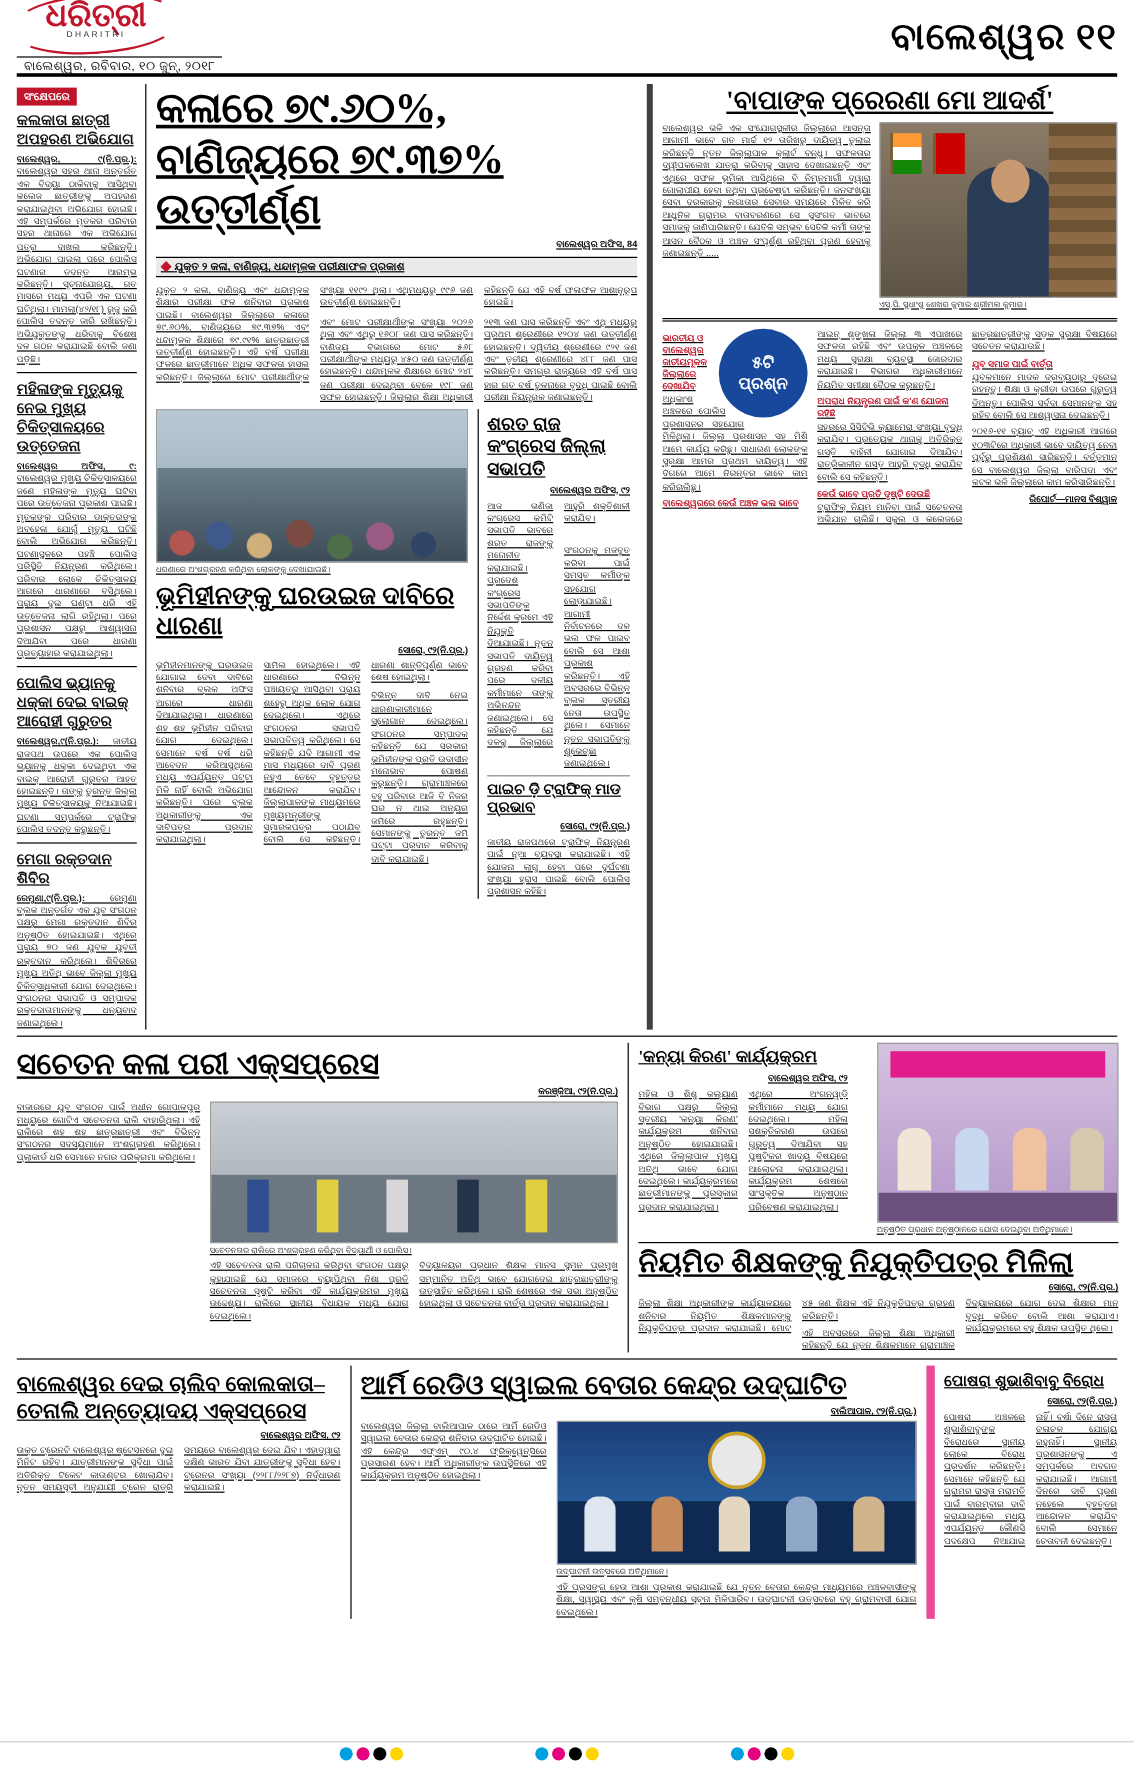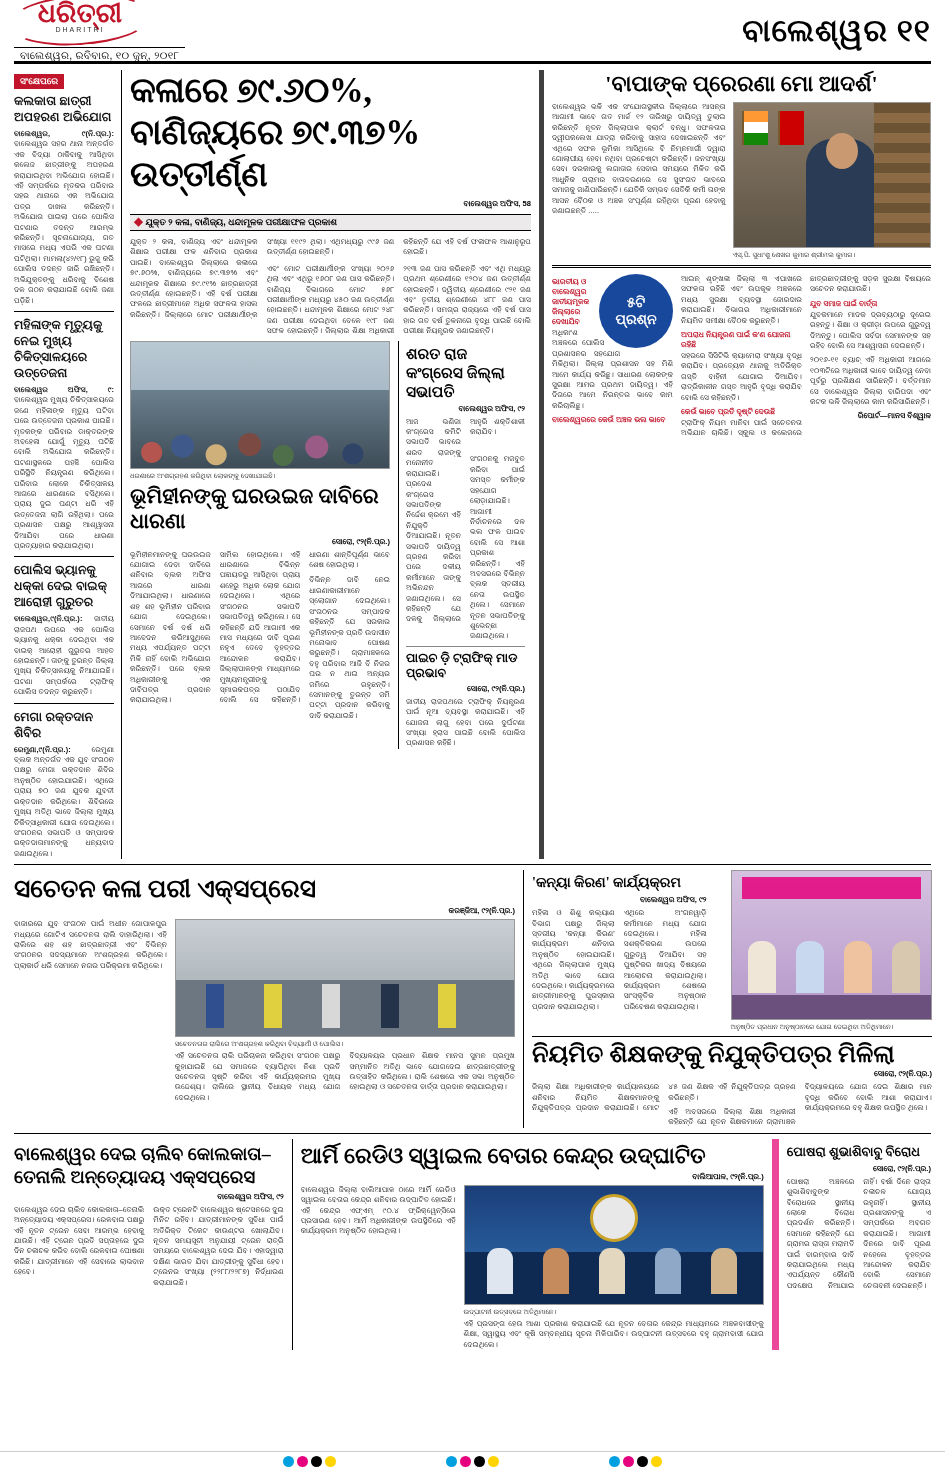--- a/index.html
+++ b/index.html
@@ -38,21 +38,21 @@
   .dateline {
     font-size:10.5px; border-top:1px solid #000; border-bottom:1px solid #000;
     padding:1px 6px; margin-top:3px; display:inline-block; letter-spacing:.3px;
   }
   .edition {
     font-family:"Liberation Serif", serif;
     font-size:31px; font-weight:bold; letter-spacing:1px;
   }
 
   
-  .grid { display:flex; gap:8px; margin-top:6px; }
+  .grid { display:flex; gap:8px; margin-top:6px;text-decoration:underline; }
   .col { }
   .c1 { width:108px; }
   .c-main { width:auto; flex:1; }
   .body-text {
     font-size:7.4px; line-height:10.4px; text-align:justify; color:#111;
     letter-spacing:.1px;
   }
   .byline {
     font-size:7.6px; font-weight:bold; text-align:right; margin:3px 0 3px 0;
   }
@@ -198,21 +198,21 @@
           <span>ରେମୁଣା ବ୍ଲକ ଅନ୍ତର୍ଗତ ଏକ ଯୁବ ସଂଗଠନ ପକ୍ଷରୁ ମେଗା ରକ୍ତଦାନ ଶିବିର ଅନୁଷ୍ଠିତ ହୋଇଯାଇଛି। ଏଥିରେ ପ୍ରାୟ ୭୦ ଜଣ ଯୁବକ ଯୁବତୀ ରକ୍ତଦାନ କରିଥିଲେ। ଶିବିରରେ ମୁଖ୍ୟ ଅତିଥି ଭାବେ ଜିଲ୍ଲା ମୁଖ୍ୟ ଚିକିତ୍ସାଧିକାରୀ ଯୋଗ ଦେଇଥିଲେ। ସଂଗଠନର ସଭାପତି ଓ ସମ୍ପାଦକ ରକ୍ତଦାତାମାନଙ୍କୁ ଧନ୍ୟବାଦ ଜଣାଇଥିଲେ।</span>
         </div>
       </div>
     </div>
 
     <div class="col c-main" style="width:395px">
       <div class="lead-head">
         <div>କଳାରେ ୭୯.୬୦%,</div>
         <div>ବାଣିଜ୍ୟରେ ୭୯.୩୭% ଉତ୍ତୀର୍ଣ୍ଣ</div>
       </div>
-      <div class="byline">ବାଲେଶ୍ୱର ଅଫିସ, 58</div>
+      <div class="byline">ବାଲେଶ୍ୱର ଅଫିସ, 84</div>
       <div class="sub-strip">
         <span class="dot">◆ </span><span>ଯୁକ୍ତ ୨ କଳା, ବାଣିଜ୍ୟ, ଧନ୍ଦାମୂଳକ ପରୀକ୍ଷାଫଳ ପ୍ରକାଶ</span>
       </div>
       <div class="cols3">
         <p class="body-text" style="margin:0 0 6px">ଯୁକ୍ତ ୨ କଳା, ବାଣିଜ୍ୟ ଏବଂ ଧନ୍ଦାମୂଳକ ଶିକ୍ଷାର ପରୀକ୍ଷା ଫଳ ଶନିବାର ପ୍ରକାଶ ପାଇଛି। ବାଲେଶ୍ୱର ଜିଲ୍ଲାରେ କଳାରେ ୭୯.୬୦%, ବାଣିଜ୍ୟରେ ୭୯.୩୭% ଏବଂ ଧନ୍ଦାମୂଳକ ଶିକ୍ଷାରେ ୭୯.୯୧% ଛାତ୍ରଛାତ୍ରୀ ଉତ୍ତୀର୍ଣ୍ଣ ହୋଇଛନ୍ତି। ଏହି ବର୍ଷ ପରୀକ୍ଷା ଫଳରେ ଛାତ୍ରୀମାନେ ଅଧିକ ସଫଳତା ହାସଲ କରିଛନ୍ତି। ଜିଲ୍ଲାରେ ମୋଟ ପରୀକ୍ଷାର୍ଥୀଙ୍କ ସଂଖ୍ୟା ୧୧୯୨ ଥିଲା। ଏଥିମଧ୍ୟରୁ ୯୯୬ ଜଣ ଉତ୍ତୀର୍ଣ୍ଣ ହୋଇଛନ୍ତି।</p>
         <p class="body-text" style="margin:0 0 6px">ଏବଂ ମୋଟ ପରୀକ୍ଷାର୍ଥୀଙ୍କ ସଂଖ୍ୟା ୨୦୨୬ ଥିଲା ଏବଂ ଏଥିରୁ ୧୬୦୮ ଜଣ ପାସ କରିଛନ୍ତି। ବାଣିଜ୍ୟ ବିଭାଗରେ ମୋଟ ୫୬୮ ପରୀକ୍ଷାର୍ଥୀଙ୍କ ମଧ୍ୟରୁ ୪୫୦ ଜଣ ଉତ୍ତୀର୍ଣ୍ଣ ହୋଇଛନ୍ତି। ଧନ୍ଦାମୂଳକ ଶିକ୍ଷାରେ ମୋଟ ୨୪୮ ଜଣ ପରୀକ୍ଷା ଦେଇଥିବା ବେଳେ ୧୯୮ ଜଣ ସଫଳ ହୋଇଛନ୍ତି। ଜିଲ୍ଲାର ଶିକ୍ଷା ଅଧିକାରୀ କହିଛନ୍ତି ଯେ ଏହି ବର୍ଷ ଫଳାଫଳ ଆଶାନୁରୂପ ହୋଇଛି।</p>
         <p class="body-text" style="margin:0 0 6px">୨୧୩ ଜଣ ପାସ କରିଛନ୍ତି ଏବଂ ଏଥି ମଧ୍ୟରୁ ପ୍ରଥମ ଶ୍ରେଣୀରେ ୧୨୦୪ ଜଣ ଉତ୍ତୀର୍ଣ୍ଣ ହୋଇଛନ୍ତି। ଦ୍ୱିତୀୟ ଶ୍ରେଣୀରେ ୯୨୧ ଜଣ ଏବଂ ତୃତୀୟ ଶ୍ରେଣୀରେ ୪୮୮ ଜଣ ପାସ କରିଛନ୍ତି। ସମଗ୍ର ରାଜ୍ୟରେ ଏହି ବର୍ଷ ପାସ ହାର ଗତ ବର୍ଷ ତୁଳନାରେ ବୃଦ୍ଧି ପାଇଛି ବୋଲି ପରୀକ୍ଷା ନିୟନ୍ତ୍ରକ ଜଣାଇଛନ୍ତି।</p>
       </div>
 
       <div style="display:flex; gap:8px; margin-top:4px;">
@@ -353,21 +353,20 @@
   <div class="rule"></div>
 
   <div class="grid" style="margin-top:2px">
     <div style="width:280px; border-right:1px solid #000; padding-right:8px;">
       <div class="head-2" style="font-size:18px;line-height:23px">
         <div>ବାଲେଶ୍ୱର ଦେଇ ଚାଲିବ କୋଲକାତା–</div>
         <div>ତେନାଲି ଅନ୍ତ୍ୟୋଦୟ ଏକ୍ସପ୍ରେସ</div>
       </div>
       <div class="byline">ବାଲେଶ୍ୱର ଅଫିସ, ୯୨</div>
       <div class="cols2">
-        <p class="body-text" style="margin:0 0 4px">ବାଲେଶ୍ୱର ଦେଇ ଚାଲିବ କୋଲକାତା–ତେନାଲି ଅନ୍ତ୍ୟୋଦୟ ଏକ୍ସପ୍ରେସ। ରେଳବାଇ ପକ୍ଷରୁ ଏହି ନୂତନ ଟ୍ରେନ ସେବା ଆରମ୍ଭ ହେବାକୁ ଯାଉଛି। ଏହି ଟ୍ରେନ ପ୍ରତି ସପ୍ତାହରେ ଦୁଇ ଦିନ ଚଳାଚଳ କରିବ ବୋଲି ରେଳବାଇ ଘୋଷଣା କରିଛି। ଯାତ୍ରୀମାନେ ଏହି ସେବାରେ ଲାଭବାନ ହେବେ।</p>
         <p class="body-text" style="margin:0 0 4px">ଉକ୍ତ ଟ୍ରେନଟି ବାଲେଶ୍ୱର ଷ୍ଟେସନରେ ଦୁଇ ମିନିଟ ରହିବ। ଯାତ୍ରୀମାନଙ୍କ ସୁବିଧା ପାଇଁ ଅତିରିକ୍ତ ଟିକେଟ କାଉଣ୍ଟର ଖୋଲାଯିବ। ନୂତନ ସମୟସୂଚୀ ଅନୁଯାୟୀ ଟ୍ରେନ ରାତ୍ରି ସମୟରେ ବାଲେଶ୍ୱର ଦେଇ ଯିବ। ଏହାଦ୍ୱାରା ଦକ୍ଷିଣ ଭାରତ ଯିବା ଯାତ୍ରୀଙ୍କୁ ସୁବିଧା ହେବ। ଟ୍ରେନର ସଂଖ୍ୟା (୨୨୮୮/୨୨୮୭) ନିର୍ଦ୍ଧାରଣ କରାଯାଇଛି।</p>
       </div>
     </div>
 
     <div style="width:478px; border-right:7px solid #ec4899; padding-right:8px;">
       <div class="head-2" style="font-size:22px;line-height:26px">ଆର୍ମି ରେଡିଓ ସ୍ୱାଇଲ ବେତାର କେନ୍ଦ୍ର ଉଦ୍‌ଘାଟିତ</div>
       <div class="byline">ବାଲିଆପାଳ, ୯୨(ନି.ପ୍ର.)</div>
       <div style="display:flex; gap:8px;">
         <div style="width:160px">
           <p class="body-text" style="margin:0">ବାଲେଶ୍ୱର ଜିଲ୍ଲା ବାଲିଆପାଳ ଠାରେ ଆର୍ମି ରେଡିଓ ସ୍ୱାଇଲ ବେତାର କେନ୍ଦ୍ର ଶନିବାର ଉଦ୍‌ଘାଟିତ ହୋଇଛି। ଏହି କେନ୍ଦ୍ର ଏଫ୍‌ଏମ୍‌ ୯୦.୪ ଫ୍ରିକ୍ୱେନ୍ସିରେ ପ୍ରସାରଣ ହେବ। ଆର୍ମି ଅଧିକାରୀଙ୍କ ଉପସ୍ଥିତିରେ ଏହି କାର୍ଯ୍ୟକ୍ରମ ଅନୁଷ୍ଠିତ ହୋଇଥିଲା।</p>

